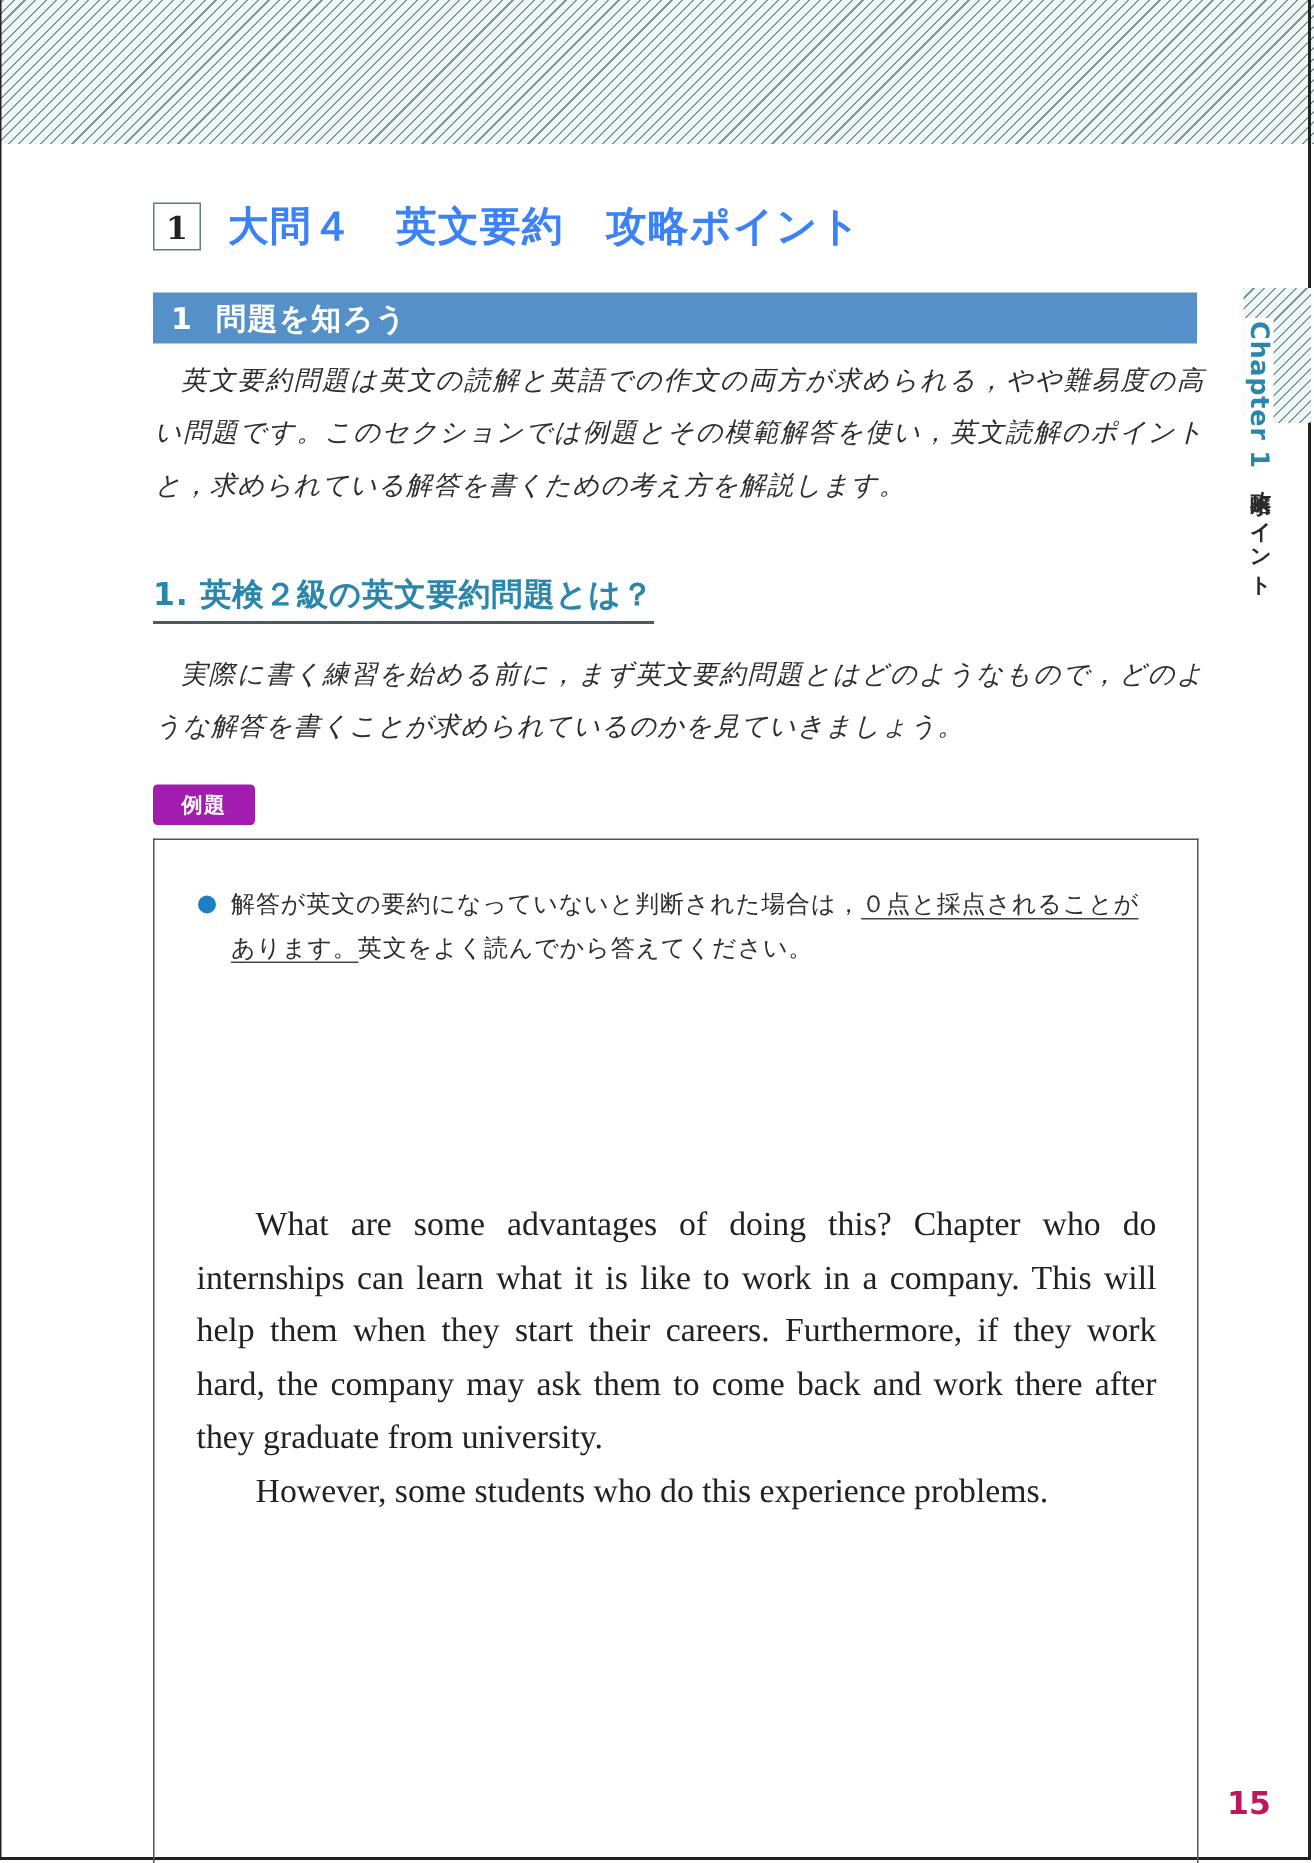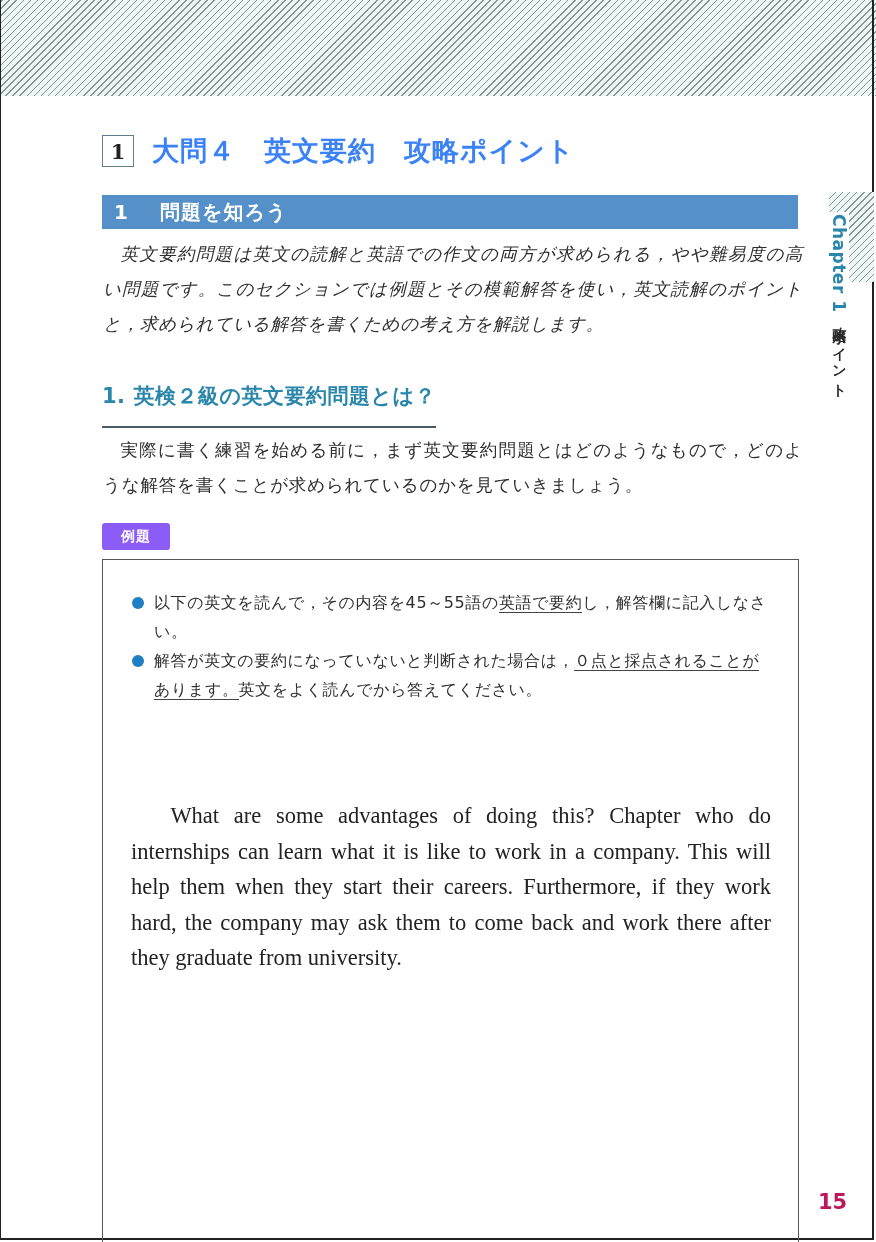--- a/index.html
+++ b/index.html
@@ -31,21 +31,21 @@
     .chapter-text {
       margin-left: 18px; font-size: 27px; font-weight: bold; color: #3b82f6; letter-spacing: 1px;
       white-space: pre;
     }
     .section-bar {
       position: absolute; left: 102px; top: 195px; width: 696px; height: 34px;
       background: #5590c8; display: flex; align-items: center;
       color: #fff; font-weight: bold; font-size: 20px;
     }
     .section-bar .num { margin-left: 12px; width: 26px; }
-    .section-bar .label { margin-left: 20px; letter-spacing: 1px; }
+    .section-bar .label { margin-left: 4px; letter-spacing: 1px; }
     .side-tab {
       position: absolute; left: 829px; top: 192px; width: 45px; height: 230px;
     }
     .side-tab .hatch {
       position: absolute; left: 0; top: 0; width: 45px; height: 90px;
       background-color: #eef7f7;
       background-image: repeating-linear-gradient(-45deg, #8a9696 0px, #8a9696 1px, transparent 1px, transparent 5px);
     }
     .side-tab .chap {
       position: absolute; left: 0px; top: 20px; width: 20px;
@@ -57,26 +57,26 @@
       writing-mode: vertical-rl; font-weight: bold; font-size: 14px; color: #2a2a2a; letter-spacing: 2px;
     }
     .para-jp {
       position: absolute; left: 103px; width: 700px;
       font-size: 17.5px; line-height: 35px; color: #2e2e2e; letter-spacing: 0.8px;
       text-align: justify;
     }
     .para-jp p { margin: 0; text-indent: 1em; }
     .subheading {
       position: absolute; left: 102px; top: 382px;
-      font-size: 21px; color: #2a86aa; font-weight: bold; padding-bottom: 16px;
+      font-size: 21px; color: #2a86aa; font-weight: bold; padding-bottom: 4px;
       border-bottom: 2px solid #4a5a66; letter-spacing: 0.5px;
     }
     .example-tag {
       position: absolute; left: 102px; top: 523px; width: 68px; height: 27px;
-      background: #8b5cf6; border-radius: 3px; color: #fff; font-weight: bold; font-size: 14px;
+      background: #a21caf; border-radius: 3px; color: #fff; font-weight: bold; font-size: 14px;
       display: flex; align-items: center; justify-content: center; letter-spacing: 1px;
     }
     .example-box {
       position: absolute; left: 102px; top: 559px; width: 697px; height: 720px;
       border: 1px solid #555; box-sizing: border-box; border-bottom: none;
     }
     .instructions {
       position: absolute; left: 130px; top: 588px; width: 645px;
       list-style: none; margin: 0; padding: 0;
       font-size: 16px; line-height: 29px; color: #2e2e2e; letter-spacing: 0.6px;
@@ -121,35 +121,33 @@
   <span class="num">1</span>
   <span class="label">問題を知ろう</span>
 </div>
 
 <div class="para-jp" style="top:237px;font-style:italic;">
   <p>英文要約問題は英文の読解と英語での作文の両方が求められる，やや難易度の高い問題です。このセクションでは例題とその模範解答を使い，英文読解のポイントと，求められている解答を書くための考え方を解説します。</p>
 </div>
 
 <div class="subheading">1. 英検２級の英文要約問題とは？</div>
 
-<div class="para-jp" style="top:433px;">
+<div class="para-jp" style="top:433px;font-style:italic;">
   <p>実際に書く練習を始める前に，まず英文要約問題とはどのようなもので，どのような解答を書くことが求められているのかを見ていきましょう。</p>
 </div>
 
 <div class="example-tag">例題</div>
 <div class="example-box"></div>
 
 <ul class="instructions">
   <li>
-    <span class="bullet"></span><span>以下の英文を読んで，その内容を45～55語の</span><span class="ul">英語で要約</span><span>し，解答欄に記入しなさい。</span>
-  </li>
-  <li>
     <span class="bullet"></span><span>解答が英文の要約になっていないと判断された場合は，</span><span class="ul">０点と採点されることがあります。</span><span>英文をよく読んでから答えてください。</span>
   </li>
 </ul>
 
 <div class="passage-clip">
   <div class="passage" style="left:28px; top:8px;">
     <p>What are some advantages of doing this? Chapter who do internships can learn what it is like to work in a company. This will help them when they start their careers. Furthermore, if they work hard, the company may ask them to come back and work there after they graduate from university.</p>
+    <p>However, some students who do this experience problems.</p>
   </div>
 </div>
 
 <div class="page-number">15</div>
 
 </body></html>

